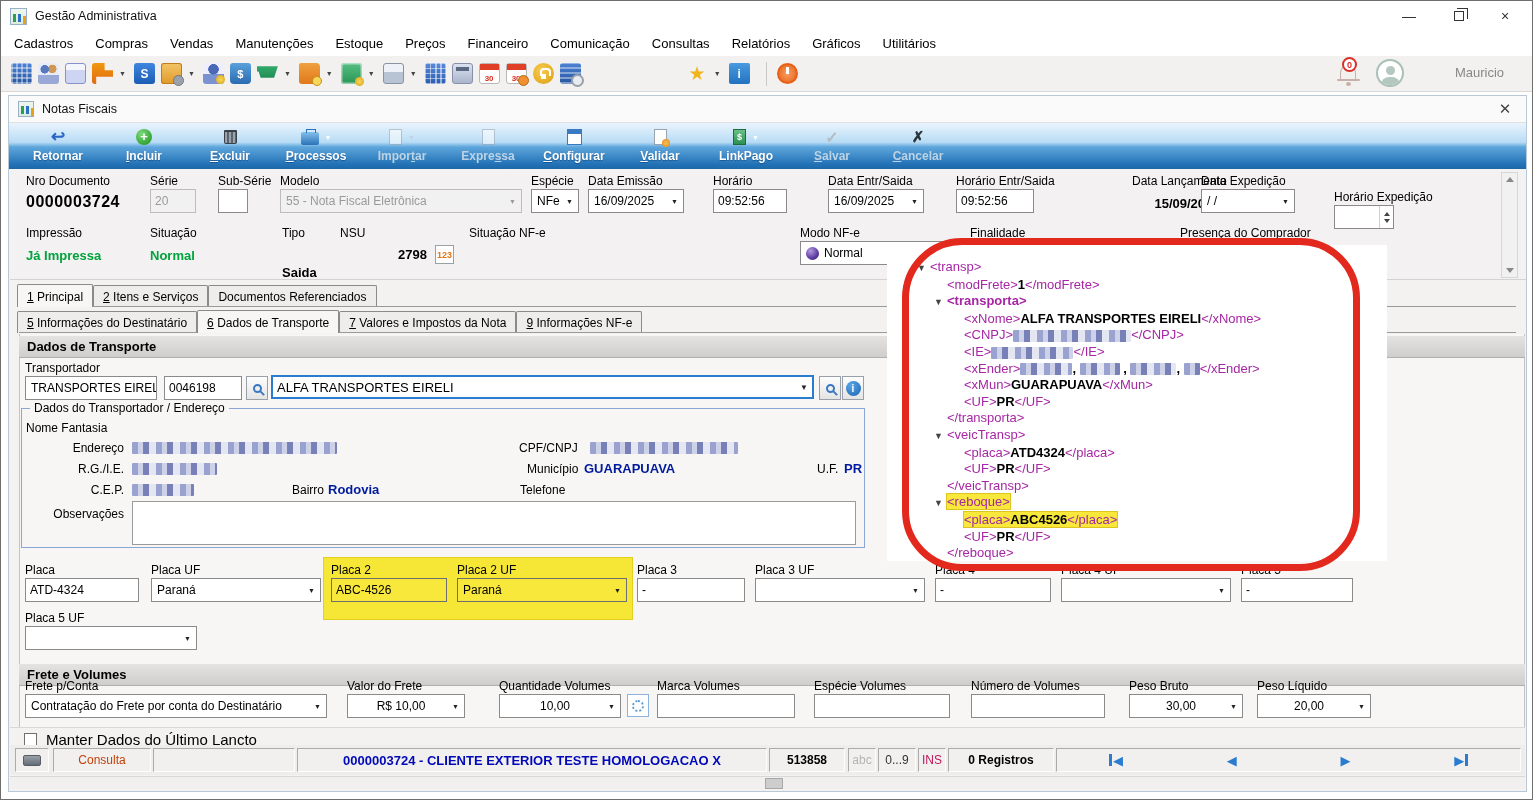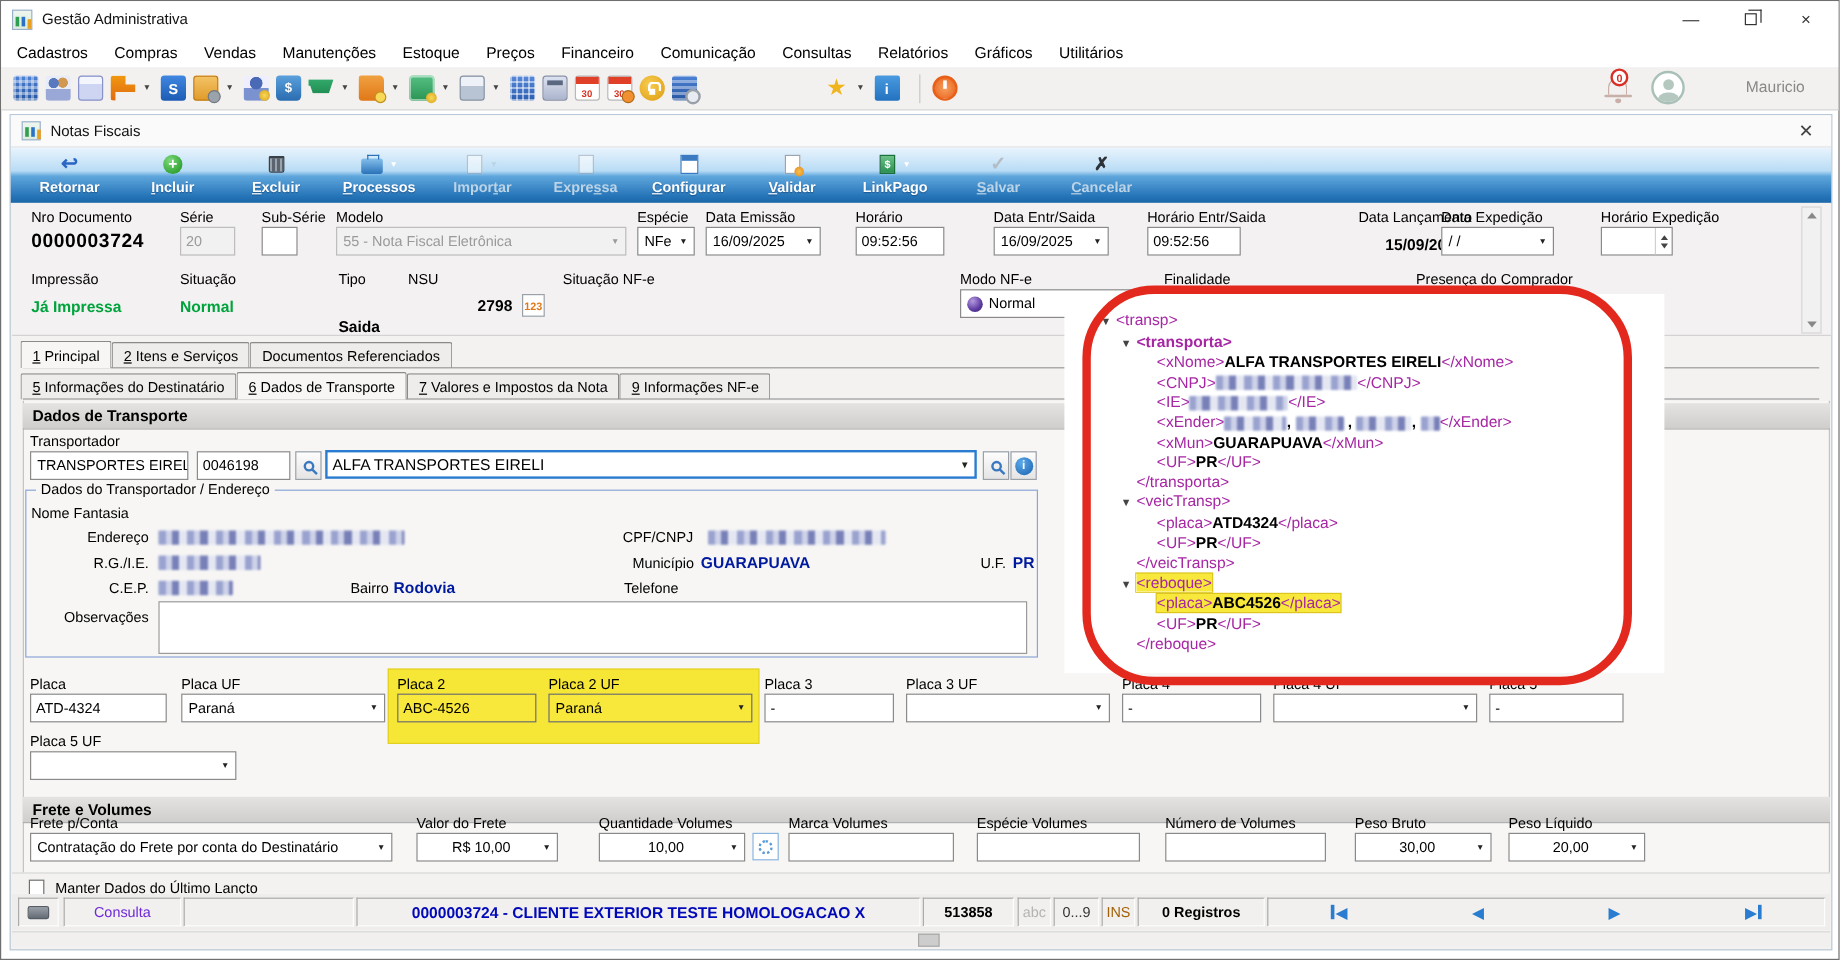--- a/index.html
+++ b/index.html
@@ -128,21 +128,21 @@
 .redact{display:inline-block;height:12px;vertical-align:middle;border-radius:1px;background:repeating-linear-gradient(90deg,#9aa3cf 0 6px,#cdd2e8 6px 11px,#7880b8 11px 17px,#e4e7f2 17px 24px);filter:blur(.7px)}
 .flabel{position:absolute;font-size:12px;color:#000;white-space:nowrap}
 .fval{position:absolute;font-size:12px;font-weight:bold;white-space:nowrap}
 .txtarea{position:absolute;background:#fff;border:1px solid #9a9a9a}
 .hlbox{position:absolute;background:#f6e636;box-shadow:0 0 0 1px #e3cf1d}
 .yel{background:#f8e83c !important;border-color:#6f6f6f !important}
 .gearbtn{position:absolute;width:22px;height:23px;border:1px solid #8ab4dc;background:#fff;display:flex;align-items:center;justify-content:center}
 .gearbtn i{width:12px;height:12px;border:2px dotted #5a9ad8;border-radius:50%}
 .chkrow{position:absolute;left:1px;right:1px;height:25px;background:#f3f2f1;border-top:1px solid #d8d8d8;border-bottom:1px solid #c8c8c8;display:flex;align-items:center}
 .chkbox{width:13px;height:13px;border:1px solid #707070;background:#fff;margin:0 9px 0 14px}
-.chklabel{font-size:12px;color:#000}
+.chklabel{font-size:15px;color:#000}
 
 .statusbar{position:absolute;left:1px;right:1px;bottom:16px;height:30px;background:#eeedec}
 .sp{position:absolute;top:3px;height:24px;border:1px solid;border-color:#ababab #fdfdfd #fdfdfd #ababab;display:flex;align-items:center;justify-content:center;font-size:12px;background:#f1f0ef;white-space:nowrap;overflow:hidden}
 .sticon{width:18px;height:11px;background:linear-gradient(#9aa0a8,#646c76);border-radius:2px;border:1px solid #565c64}
 .navarr{color:#2a7cd0;font-size:13px;display:flex;align-items:center}
 .navbar-l::before{content:"";display:inline-block;width:3px;height:12px;background:#2a7cd0;margin-right:1px}
 .navbar-r::after{content:"";display:inline-block;width:3px;height:12px;background:#2a7cd0;margin-left:1px}
 .hsb{position:absolute;left:1px;right:1px;bottom:2px;height:13px;background:#f1f0ef;border-top:1px solid #d8d8d8}
 .hthumb{position:absolute;left:755px;top:1px;width:18px;height:11px;background:#cdcdcd;border:1px solid #a8a8a8}
 
@@ -352,21 +352,21 @@
       <div class="fld" style="left:1122px;top:4px;width:110px">
         <div class="flab">Data Lançamento</div>
         <div class="rotext" style="margin-top:7px;text-align:center">15/09/2025</div>
       </div>
       <div class="fld" style="left:1191px;top:4px;width:94px">
         <div class="flab">Data Expedição</div>
         <div class="dd">
             <span class="ddtext">/ /</span>
           </div>
       </div>
-      <div class="fld" style="left:1324px;top:4px;width:60px">
+      <div class="fld" style="left:1324px;top:20px;width:60px">
         <div class="flab">Horário Expedição</div>
         <div class="spinbox">
             <span></span>
           <span class="spincol">
               <i class="spup"></i>
               <i class="spdn"></i>
             </span>
         </div>
       </div>
 
@@ -580,43 +580,44 @@
 
     <div class="chkrow" style="top:631px">
       <span class="chkbox"></span>
       <span class="chklabel">Manter Dados do Último Lançto</span>
     </div>
 
     <div class="statusbar">
       <div class="sp" style="left:5px;width:34px">
           <span class="sticon"></span>
         </div>
-      <div class="sp" style="left:43px;width:98px;color:#6d28d9">Consulta</div>
+      <div class="sp" style="left:43px;width:98px;color:#c2410c">Consulta</div>
       <div class="sp" style="left:143px;width:142px"></div>
       <div class="sp" style="left:287px;width:470px;color:#0008b8;font-weight:bold;font-size:13px">0000003724 - CLIENTE EXTERIOR TESTE HOMOLOGACAO X</div>
       <div class="sp" style="left:759px;width:76px;font-weight:bold">513858</div>
       <div class="sp" style="left:838px;width:28px;color:#b4b4b4">abc</div>
       <div class="sp" style="left:868px;width:38px;color:#333">0...9</div>
-      <div class="sp" style="left:908px;width:28px;color:#a16207">INS</div>
+      <div class="sp" style="left:908px;width:28px;color:#be185d">INS</div>
       <div class="sp" style="left:938px;width:106px;font-weight:bold">0 Registros</div>
       <div class="sp" style="left:1046px;right:4px;justify-content:space-around">
         <span class="navarr navbar-l">◀</span>
         <span class="navarr">◀</span>
         <span class="navarr">▶</span>
         <span class="navarr navbar-r">▶</span>
       </div>
     </div>
     <div class="hsb">
         <div class="hthumb"></div>
       </div>
   </div>
 
   <div class="xmlpanel"></div>
   <div class="xmlbody">
       <div class="xline" style="padding-left: 0px;"><span class="xarr">▼</span><span><span class="xtag">&lt;transp&gt;</span></span></div>
+      <div class="xline" style="padding-left: 30px;"><span><span class="xtag">&lt;modFrete&gt;</span><span class="xval">1</span><span class="xtag">&lt;/modFrete&gt;</span></span></div>
       <div class="xline" style="padding-left: 17px; font-weight: bold;"><span class="xarr">▼</span><span><span class="xtag">&lt;transporta&gt;</span></span></div>
       <div class="xline" style="padding-left: 47px;"><span><span class="xtag">&lt;xNome&gt;</span><span class="xval">ALFA TRANSPORTES EIRELI</span><span class="xtag">&lt;/xNome&gt;</span></span></div>
       <div class="xline" style="padding-left: 47px;"><span><span class="xtag">&lt;CNPJ&gt;</span><span class="redact" style="width: 118px;"></span><span class="xtag">&lt;/CNPJ&gt;</span></span></div>
       <div class="xline" style="padding-left: 47px;"><span><span class="xtag">&lt;IE&gt;</span><span class="redact" style="width: 82px;"></span><span class="xtag">&lt;/IE&gt;</span></span></div>
       <div class="xline" style="padding-left: 47px;"><span><span class="xtag">&lt;xEnder&gt;</span><span class="redact" style="width: 52px;"></span><span class="xval">, </span><span class="redact" style="width: 40px;"></span><span class="xval"> , </span><span class="redact" style="width: 46px;"></span><span class="xval">, </span><span class="redact" style="width: 16px;"></span><span class="xtag">&lt;/xEnder&gt;</span></span></div>
       <div class="xline" style="padding-left: 47px;"><span><span class="xtag">&lt;xMun&gt;</span><span class="xval">GUARAPUAVA</span><span class="xtag">&lt;/xMun&gt;</span></span></div>
       <div class="xline" style="padding-left: 47px;"><span><span class="xtag">&lt;UF&gt;</span><span class="xval">PR</span><span class="xtag">&lt;/UF&gt;</span></span></div>
       <div class="xline" style="padding-left: 30px;"><span><span class="xtag">&lt;/transporta&gt;</span></span></div>
       <div class="xline" style="padding-left: 17px;"><span class="xarr">▼</span><span><span class="xtag">&lt;veicTransp&gt;</span></span></div>
       <div class="xline" style="padding-left: 47px;"><span><span class="xtag">&lt;placa&gt;</span><span class="xval">ATD4324</span><span class="xtag">&lt;/placa&gt;</span></span></div>

